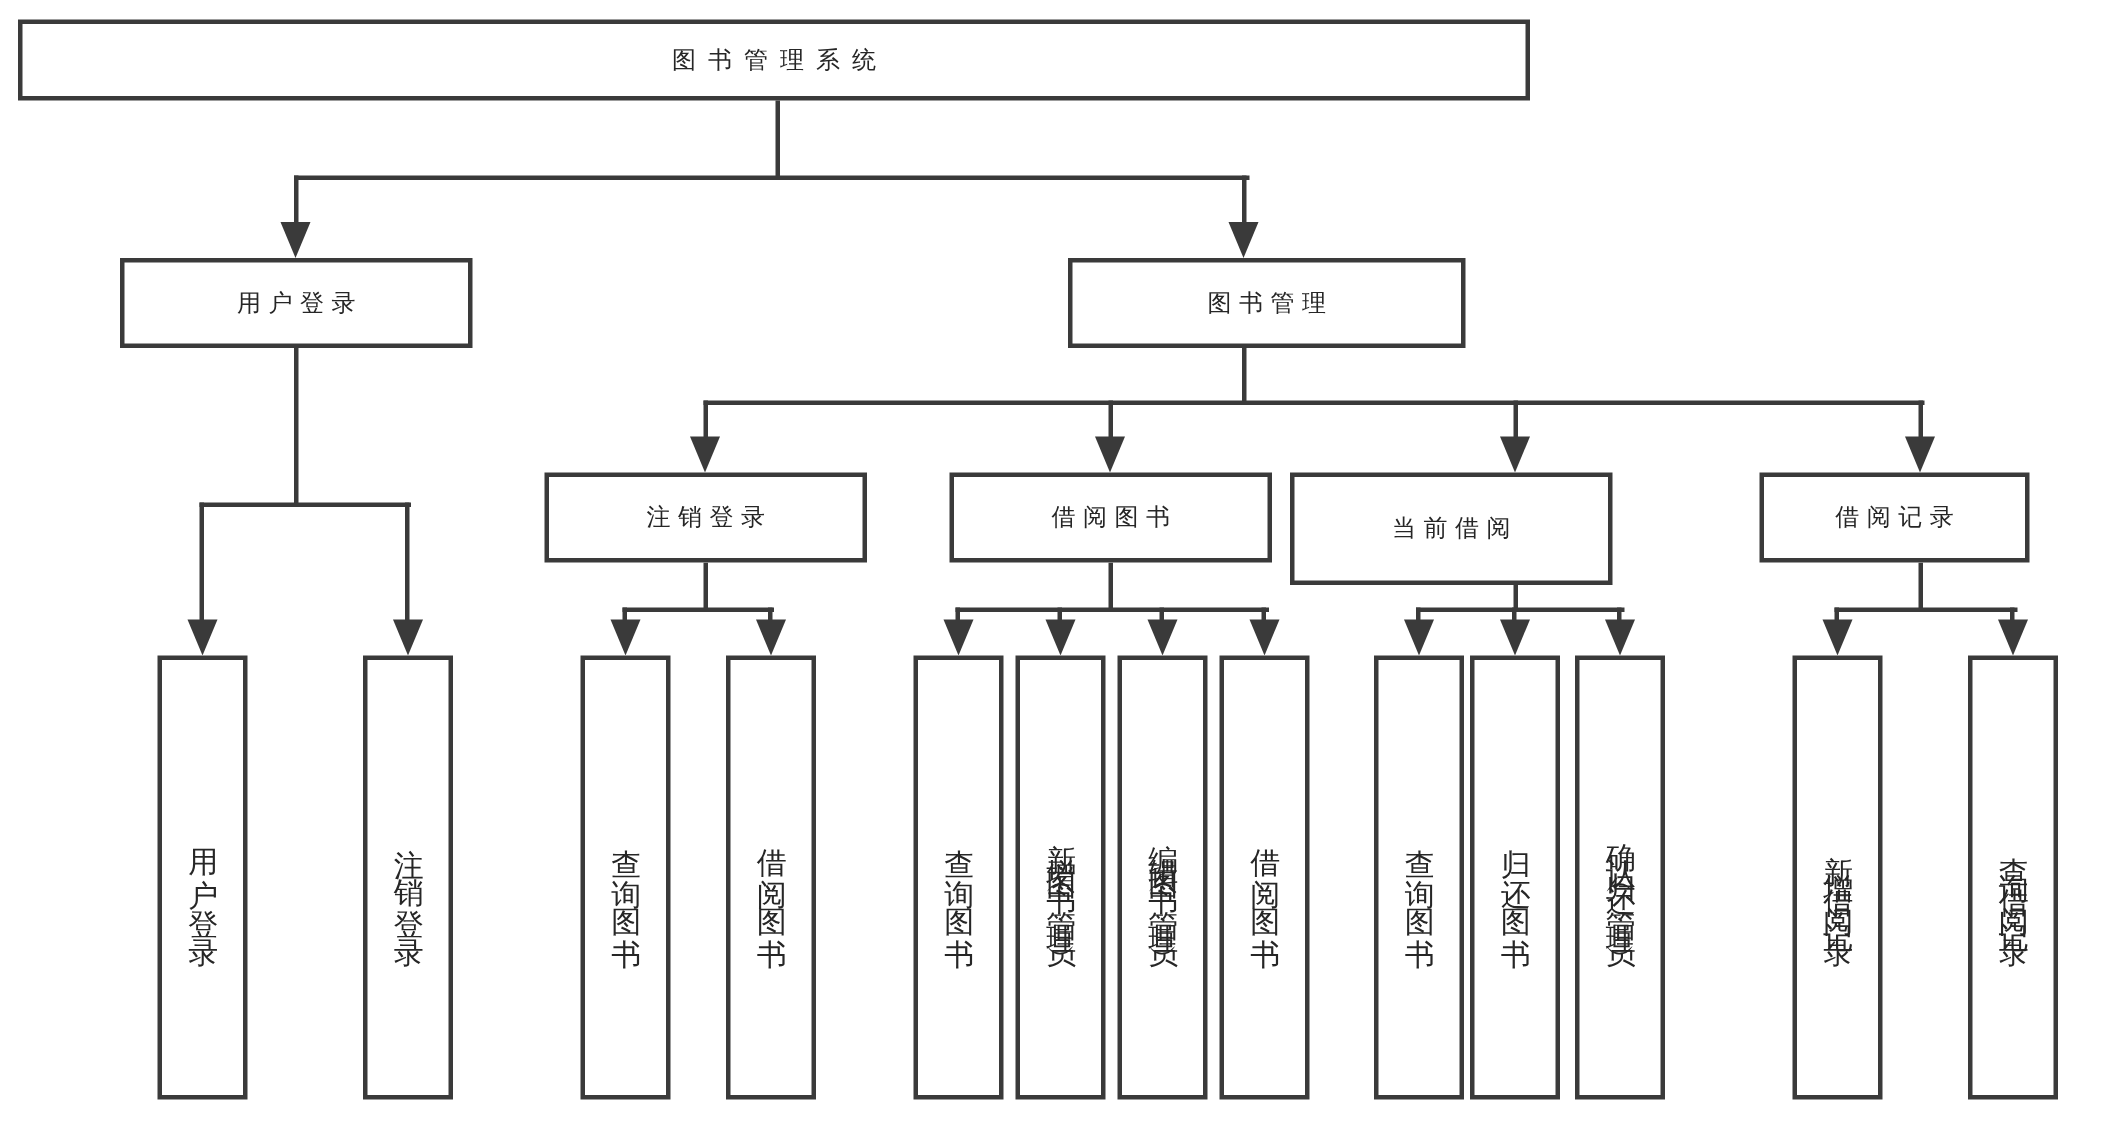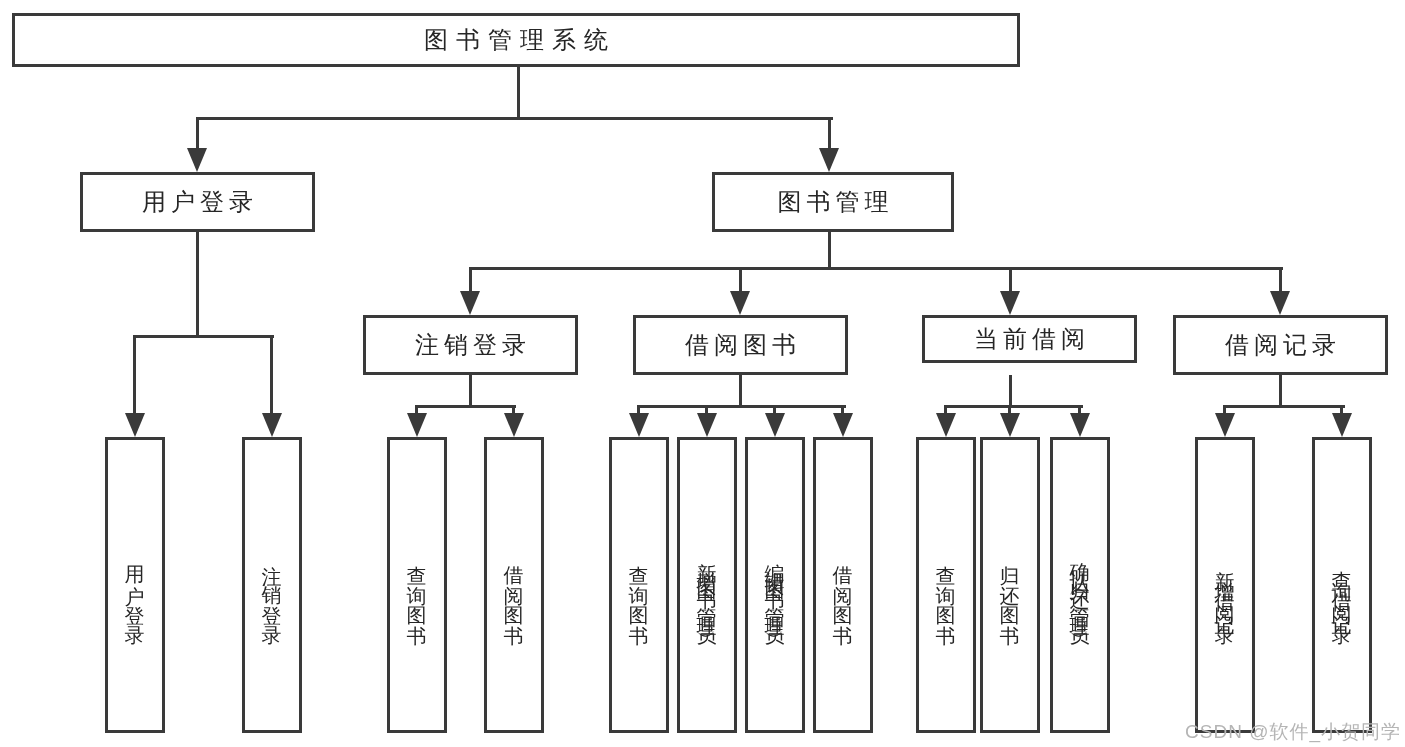--- a/index.html
+++ b/index.html
@@ -16,21 +16,21 @@
     border-left:10px solid transparent;
     border-right:10px solid transparent;
     border-top:24px solid var(--line,#3a3a3a);
   }
   .hbox,.vbox{
     position:absolute;box-sizing:border-box;background:#fff;
     border:3px solid var(--line,#3a3a3a);
     display:flex;align-items:center;justify-content:center;
     color:var(--text,#262626);
   }
-  .hbox span{font-size:24px;letter-spacing:5px;text-indent:5px;white-space:nowrap;}
+  .hbox span{font-size:16px;letter-spacing:5px;text-indent:5px;white-space:nowrap;}
   .hbox.root span{letter-spacing:8px;text-indent:8px;}
   .vbox span{
     writing-mode:vertical-rl;text-orientation:mixed;
     font-size:20px;line-height:1;color:var(--text,#262626);
   }
   .sp-wide  span{letter-spacing:20px;padding-top:10px;}
   .sp-mid   span{letter-spacing:11px;padding-top:6px;}
   .sp-tight span{letter-spacing:9px;padding-top:4px;}
   .watermark{
     position:absolute;right:4px;bottom:2px;
@@ -101,34 +101,34 @@
   <div class="arrow" style="left:1215px;top:413px"></div>
   <div class="vl" style="left:1340px;top:405px;height:12px"></div>
   <div class="arrow" style="left:1332px;top:413px"></div>
 
   <div class="hbox root" style="left:12px;top:13px;width:1008px;height:54px">
     <span>图书管理系统</span>
   </div>
   <div class="hbox" style="left:80px;top:172px;width:235px;height:60px">
     <span>用户登录</span>
   </div>
-  <div class="hbox" style="left:712px;top:172px;width:242px;height:60px">
+  <div class="hbox" style="left:712px;top:172px;width:265px;height:60px">
     <span>图书管理</span>
   </div>
 
   <div class="hbox" style="left:363px;top:315px;width:215px;height:60px">
     <span>注销登录</span>
   </div>
   <div class="hbox" style="left:633px;top:315px;width:215px;height:60px">
     <span>借阅图书</span>
   </div>
-  <div class="hbox" style="left:922px;top:315px;width:215px;height:48px">
+  <div class="hbox" style="left:860px;top:315px;width:215px;height:75px">
     <span>当前借阅</span>
   </div>
-  <div class="hbox" style="left:1173px;top:315px;width:215px;height:60px">
+  <div class="hbox" style="left:1173px;top:315px;width:180px;height:60px">
     <span>借阅记录</span>
   </div>
 
   <div class="vbox sp-wide" style="left:105px;top:437px;width:60px;height:296px">
     <span>用户登录</span>
   </div>
   <div class="vbox sp-wide" style="left:242px;top:437px;width:60px;height:296px">
     <span>注销登录</span>
   </div>
 
@@ -162,15 +162,14 @@
     <span>确认归还（管理员）</span>
   </div>
 
   <div class="vbox sp-mid" style="left:1195px;top:437px;width:60px;height:296px">
     <span>新增借阅记录</span>
   </div>
   <div class="vbox sp-mid" style="left:1312px;top:437px;width:60px;height:296px">
     <span>查询借阅记录</span>
   </div>
 
-  <div class="watermark">CSDN @软件_小贺同学</div>
 
 </div>
 
 </body></html>

